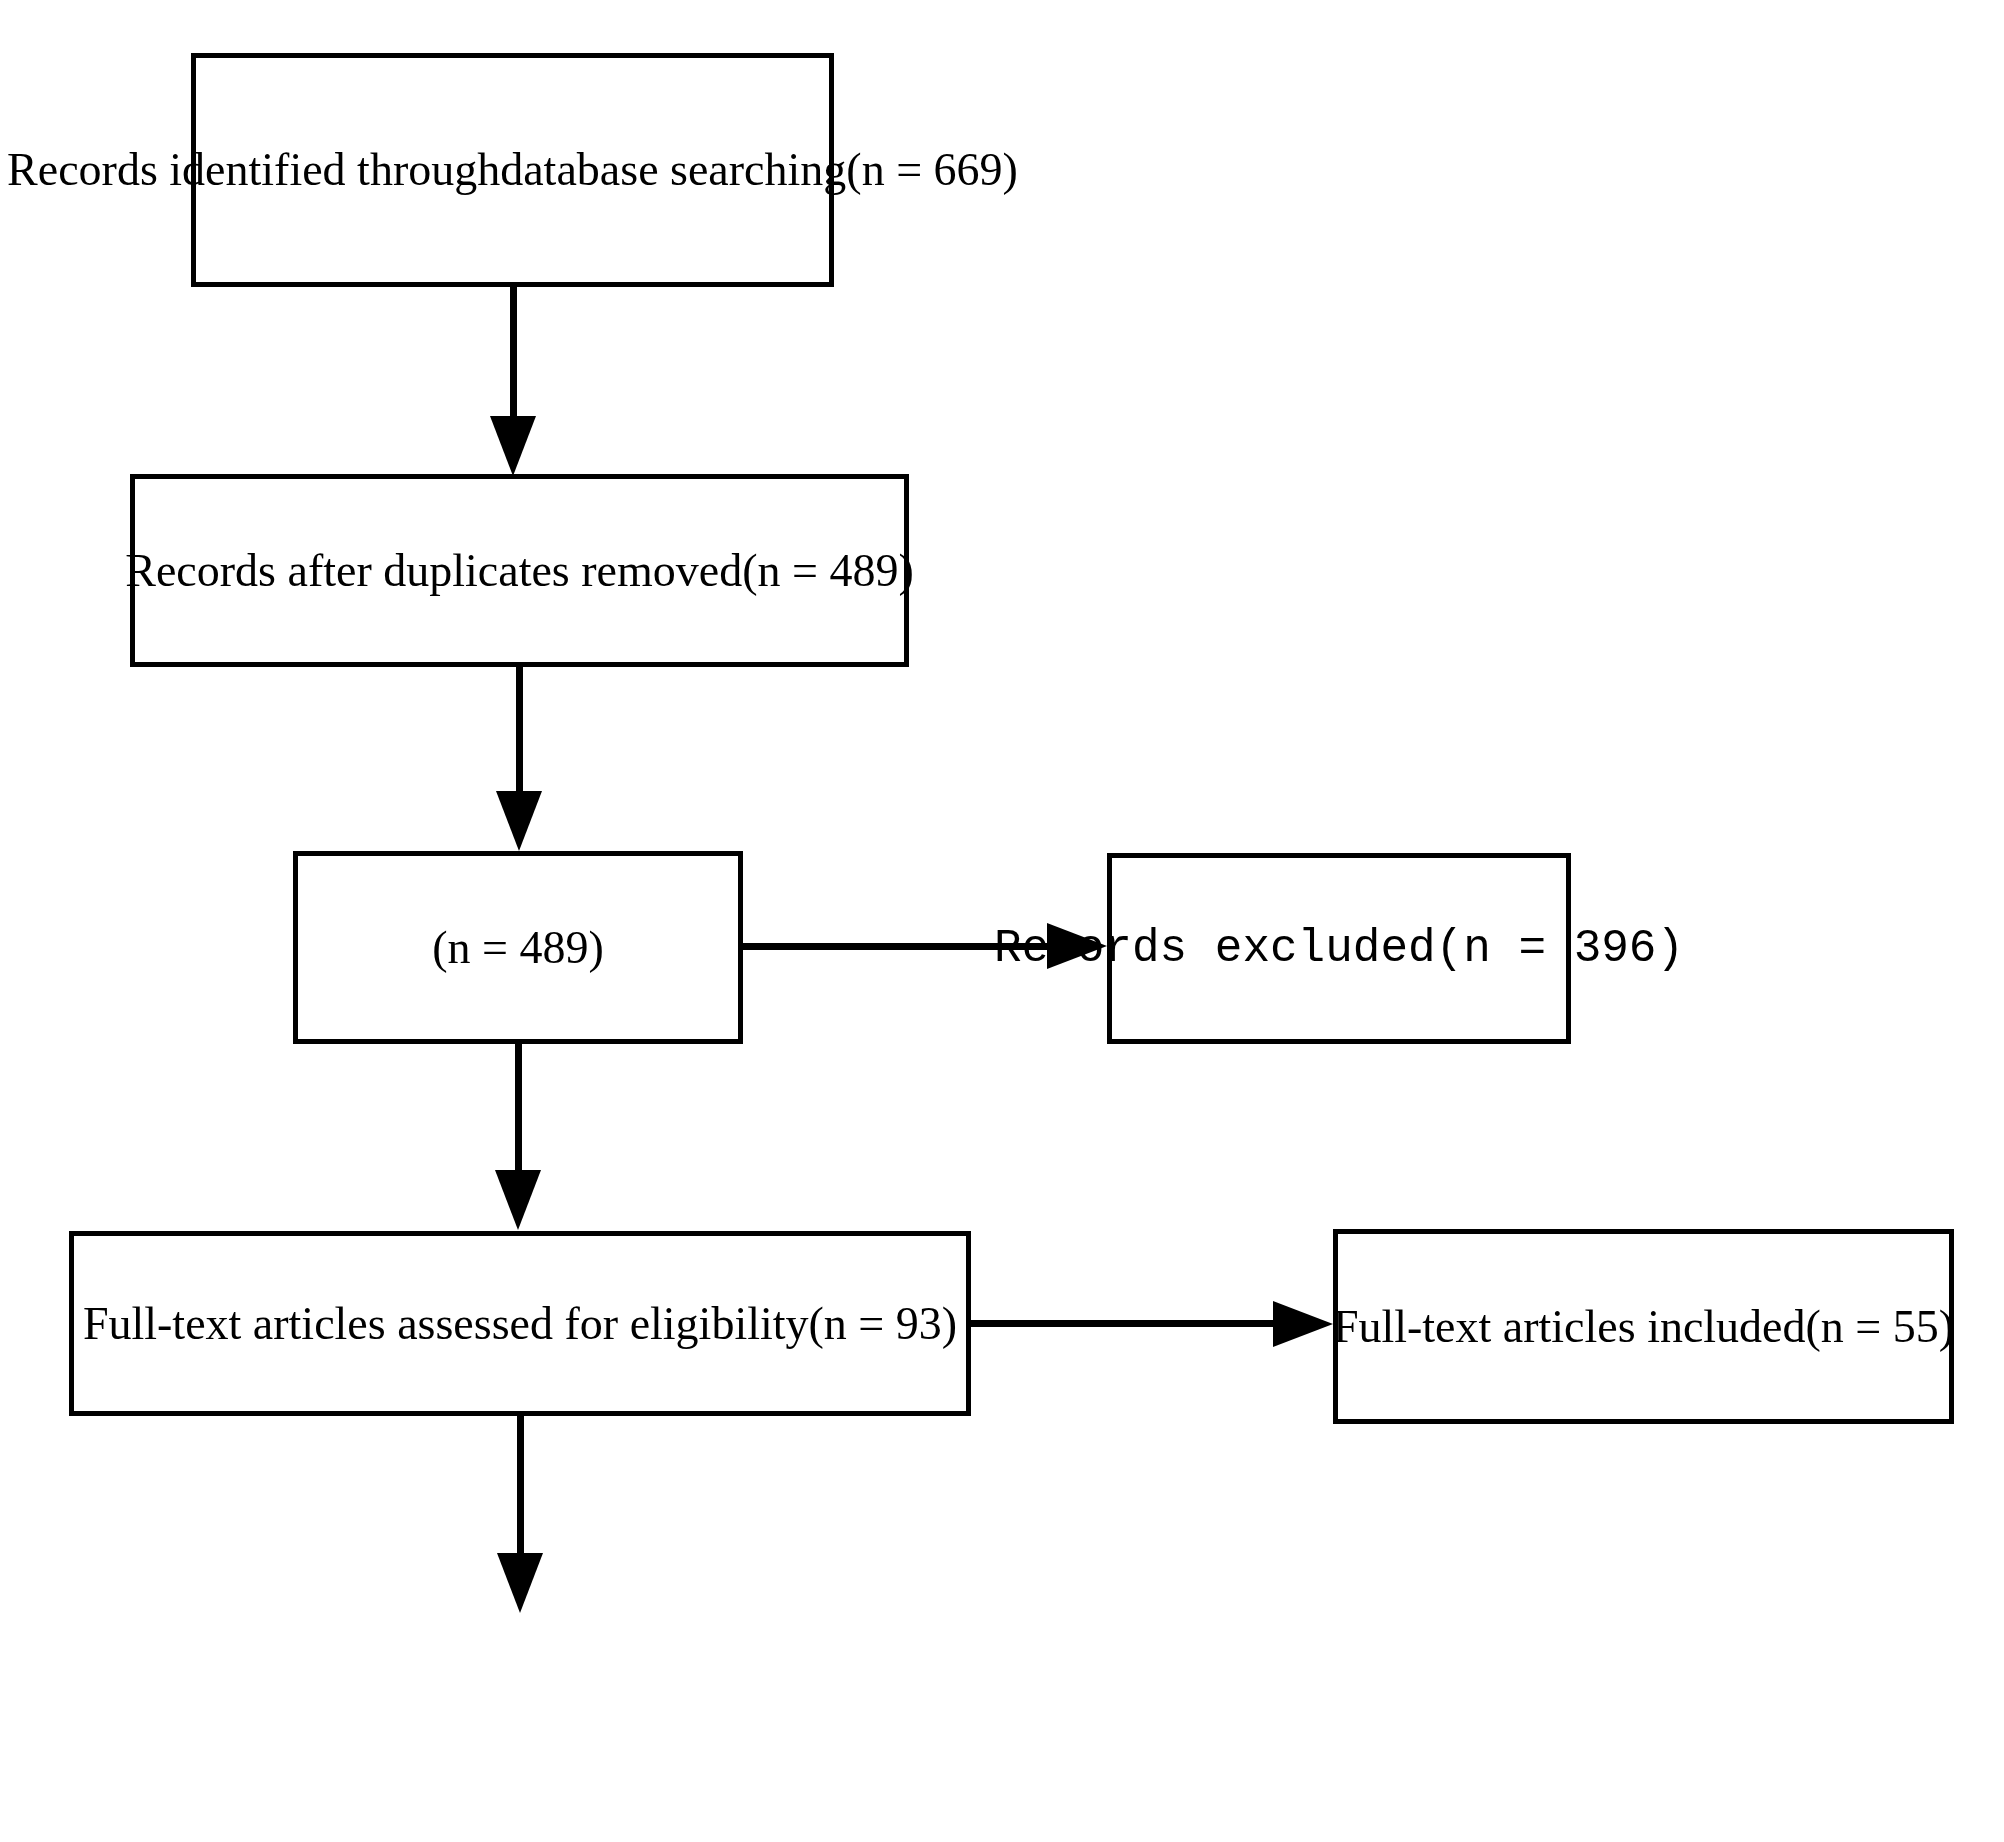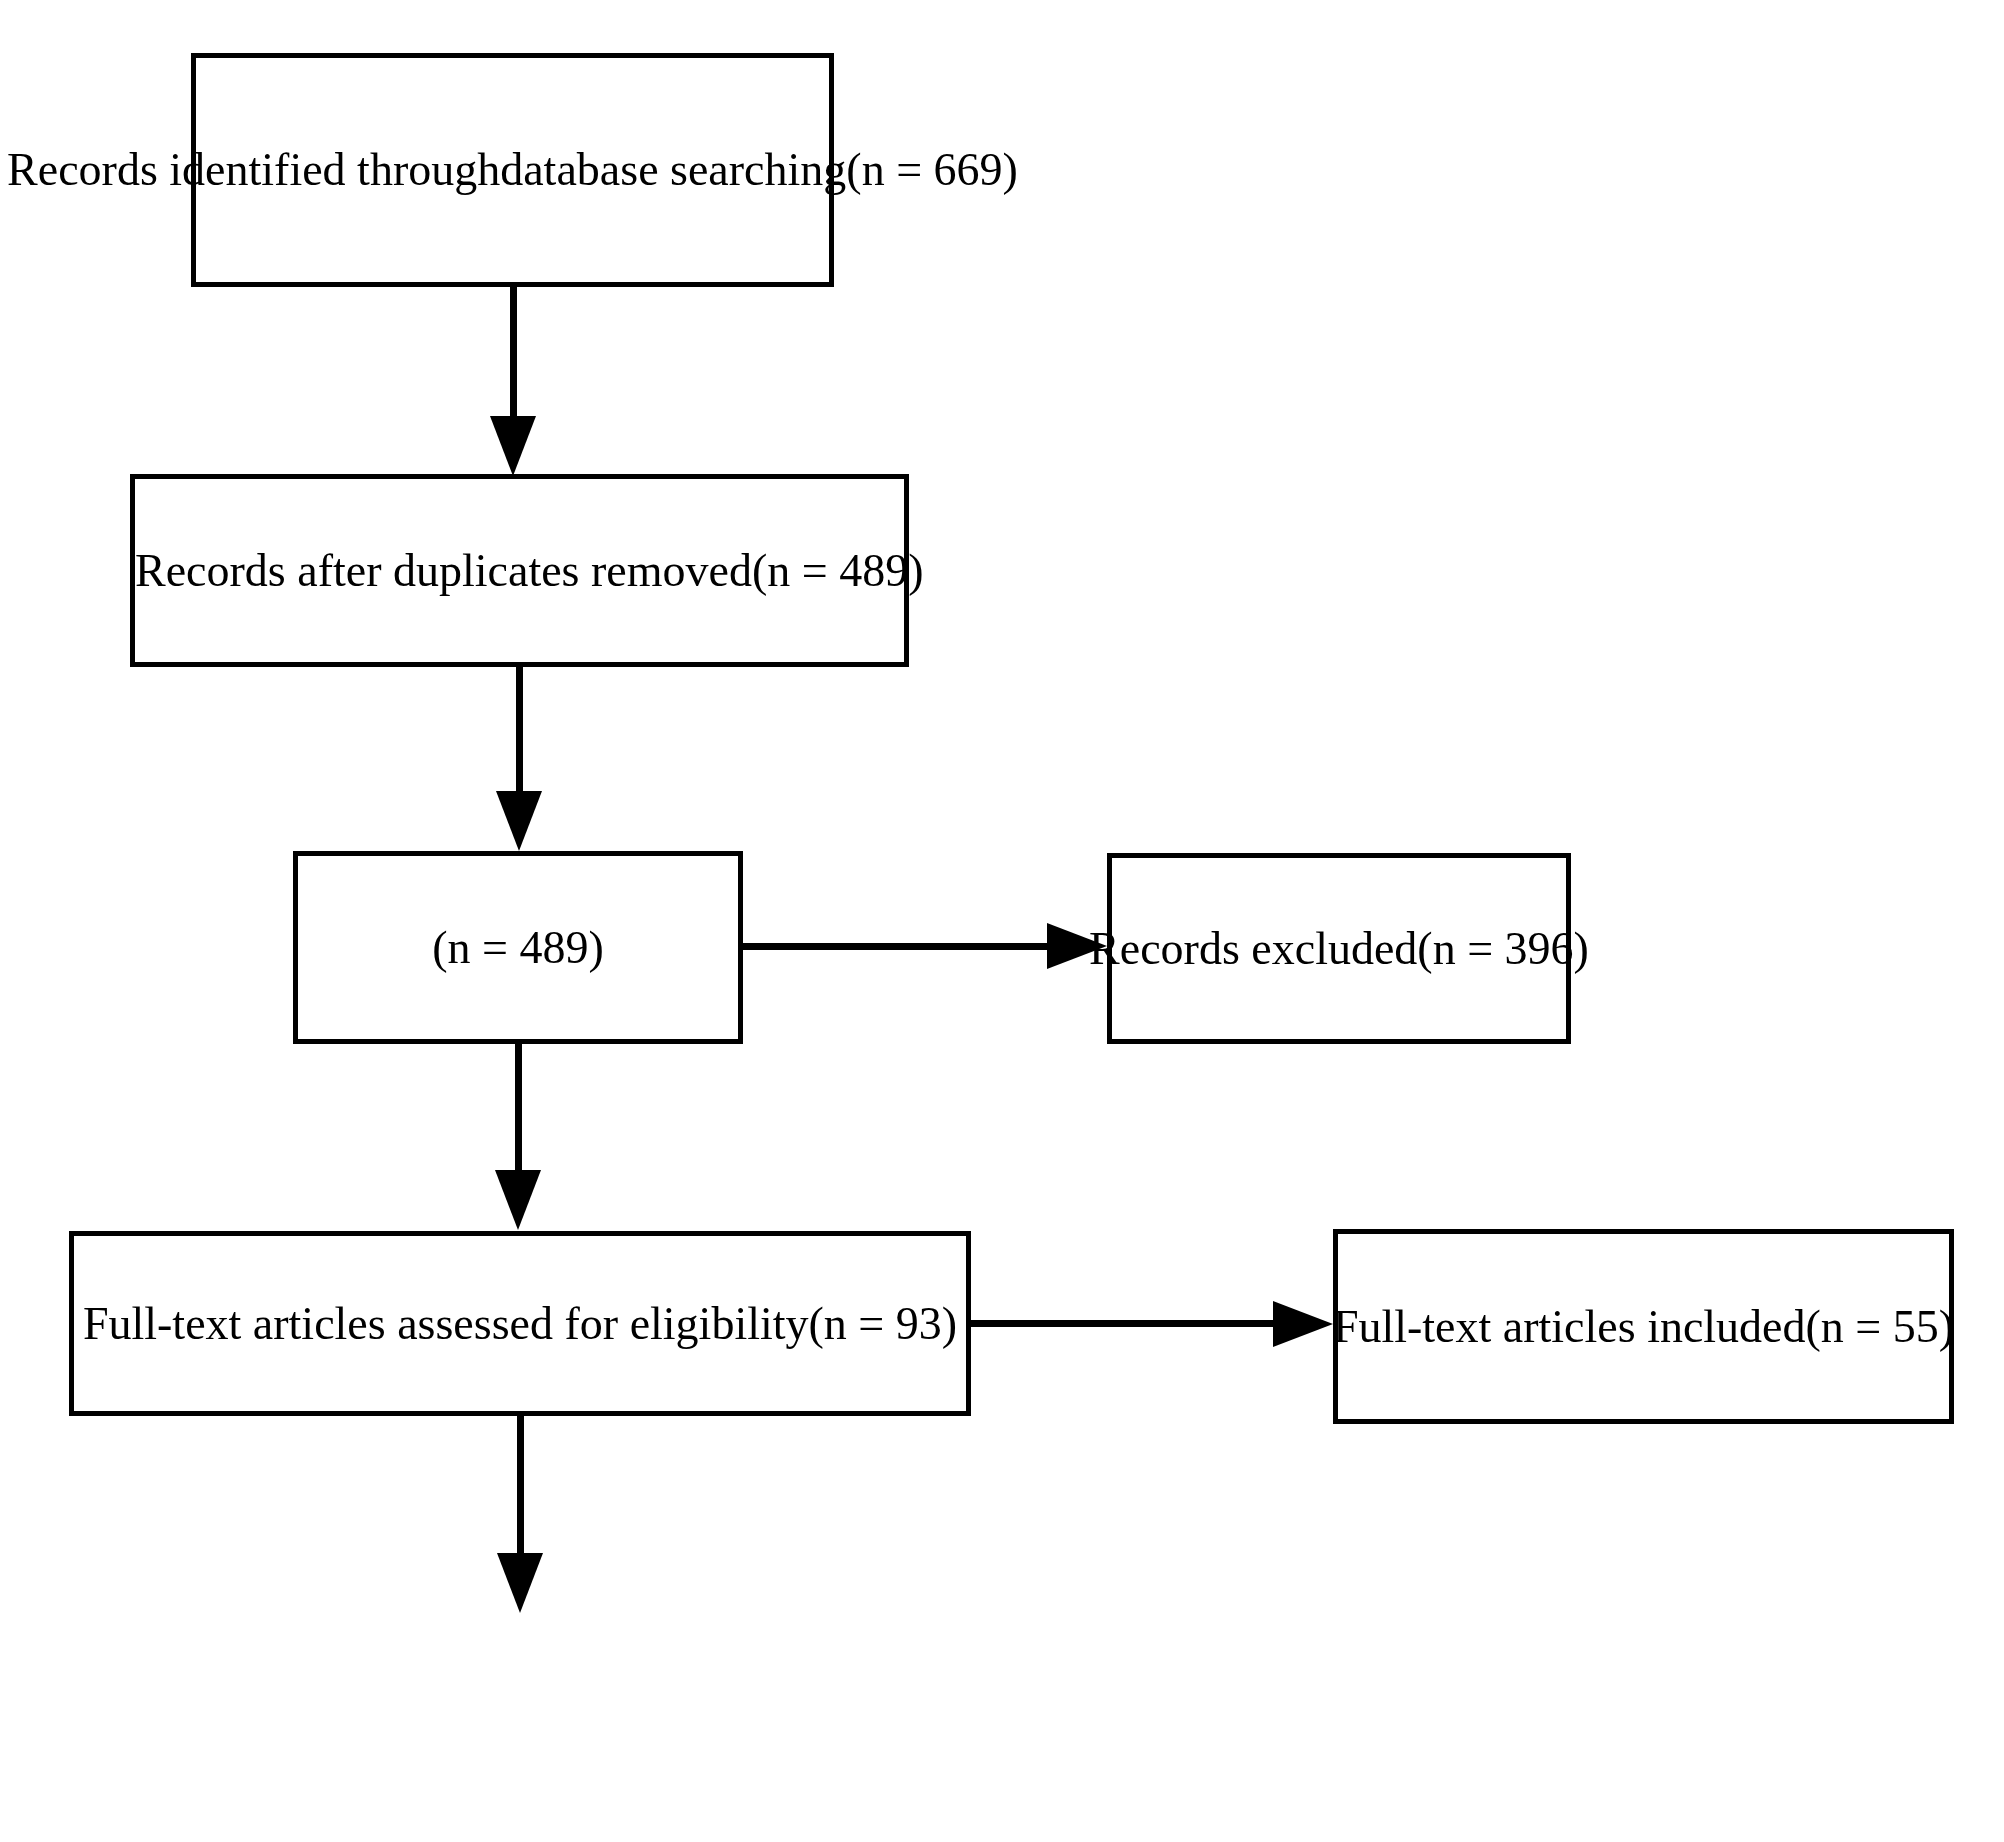--- a/index.html
+++ b/index.html
@@ -21,23 +21,23 @@
     justify-content: center;
     align-items: center;
     text-align: center;
     font-size: 46px;
     line-height: 60px;
   }
   .fbox .line { white-space: nowrap; }
 
   
   #box-identified        { left: 191px;  top: 53px;   width: 643px;  height: 234px; }
-  #box-deduplicated      { left: 130px;  top: 474px;  width: 779px; height: 193px; justify-content: space-between; }
+  #box-deduplicated      { left: 130px;  top: 474px;  width: 779px; height: 193px; }
   #box-screened          { left: 293px;  top: 851px; width: 450px;  height: 193px; }
-  #box-records-excluded  { left: 1107px; top: 853px; width: 464px;  height: 191px; }
+  #box-records-excluded  { left: 1107px; top: 853px; width: 464px;  height: 191px; font-family: Liberation Mono, monospace; }
   #box-fulltext-assessed { left: 69px;   top: 1231px; width: 902px; height: 185px; text-align: right; }
   #box-fulltext-excluded { left: 1333px; top: 1229px; width: 621px;  height: 195px; }
   #box-included          { left: 63px;   top: 1613px; width: 913px; height: 188px; }
 
   
   .vline { position: absolute; width: 6.6px;  background: #000000; }
   .hline { position: absolute; height: 6.6px; background: #000000; }
   .head-down {
     position: absolute; width: 0; height: 0;
     border-left: 23px solid transparent;

